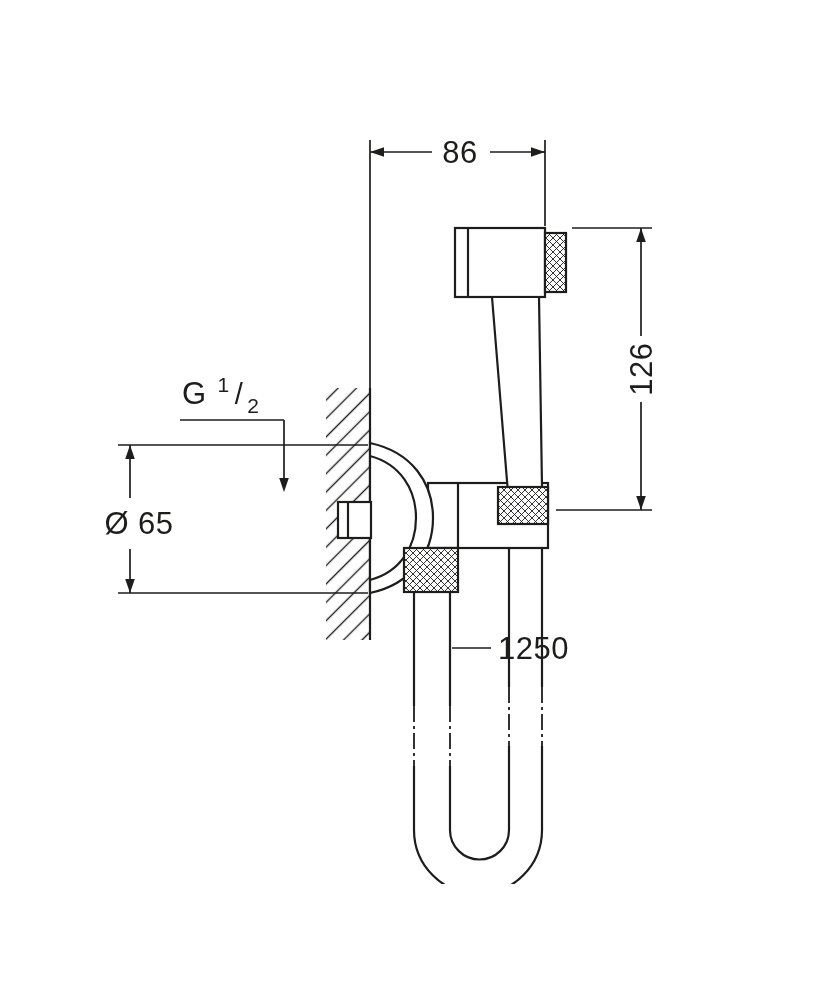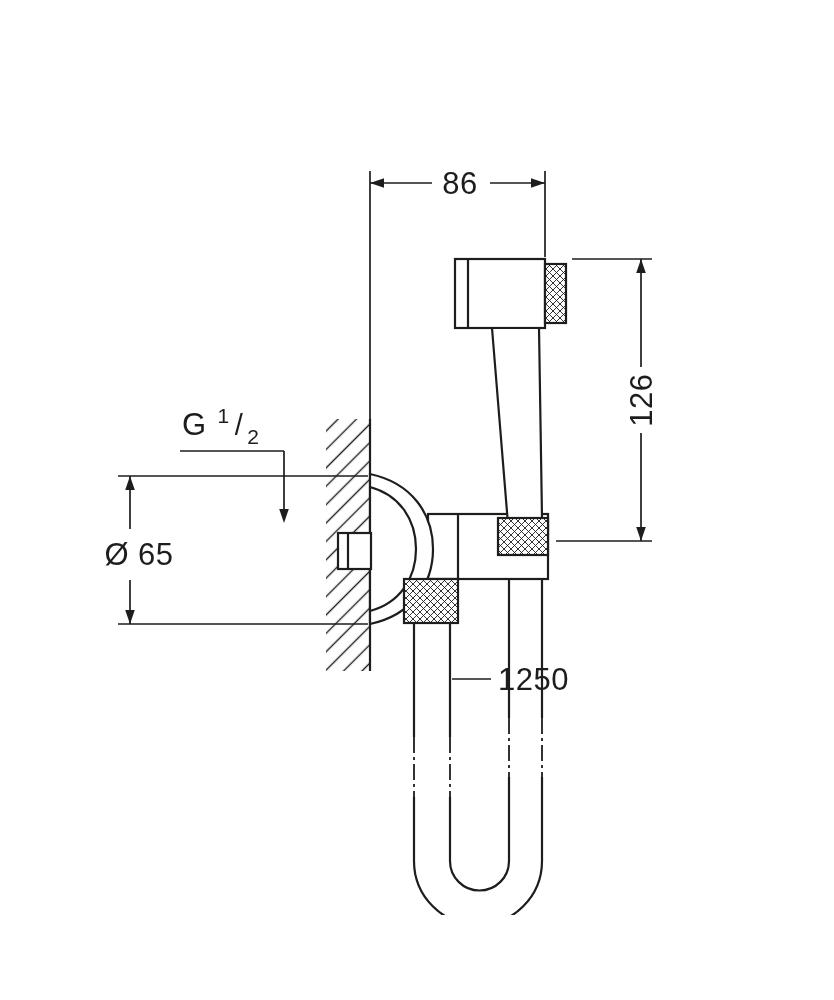--- a/index.html
+++ b/index.html
@@ -3,21 +3,20 @@
 <meta charset="utf-8">
 <style>
   html, body { margin: 0; padding: 0; background: #ffffff; }
   .stage {
     position: relative;
     width: 834px;
     height: 884px;
     background: #ffffff;
     font-family: "Liberation Sans", sans-serif;
     overflow: hidden;
-    margin-top: 31px;
   }
   svg { position: absolute; inset: 0; }
   svg text { fill: #1d1d1b; }
   .dim-text { font-size: 31px; letter-spacing: 0.5px; }
   .thread-main { font-size: 31px; }
   .frac-small { font-size: 21px; }
   .frac-slash { font-size: 29px; }
   .outline { stroke: #1d1d1b; stroke-width: 2.2; fill: none; }
   .part    { stroke: #1d1d1b; stroke-width: 2.2; fill: #ffffff; }
   .knurled { stroke: #1d1d1b; stroke-width: 2.2; fill: url(#knurl); }

